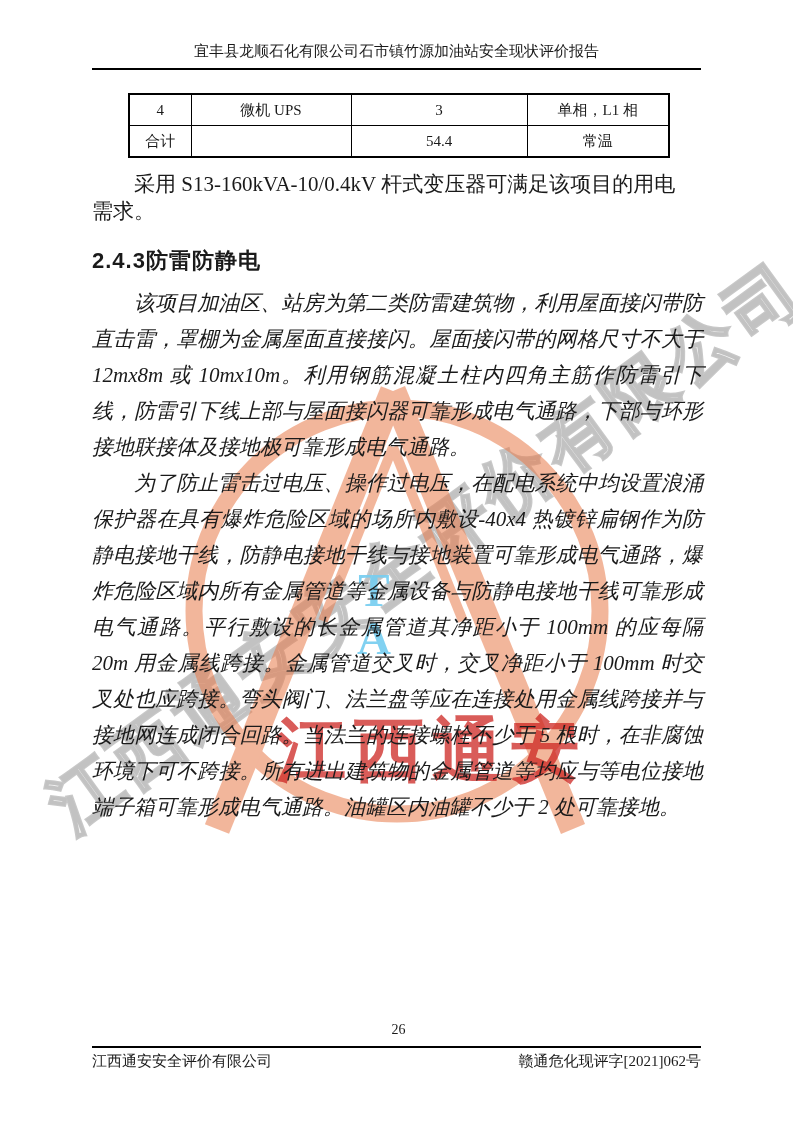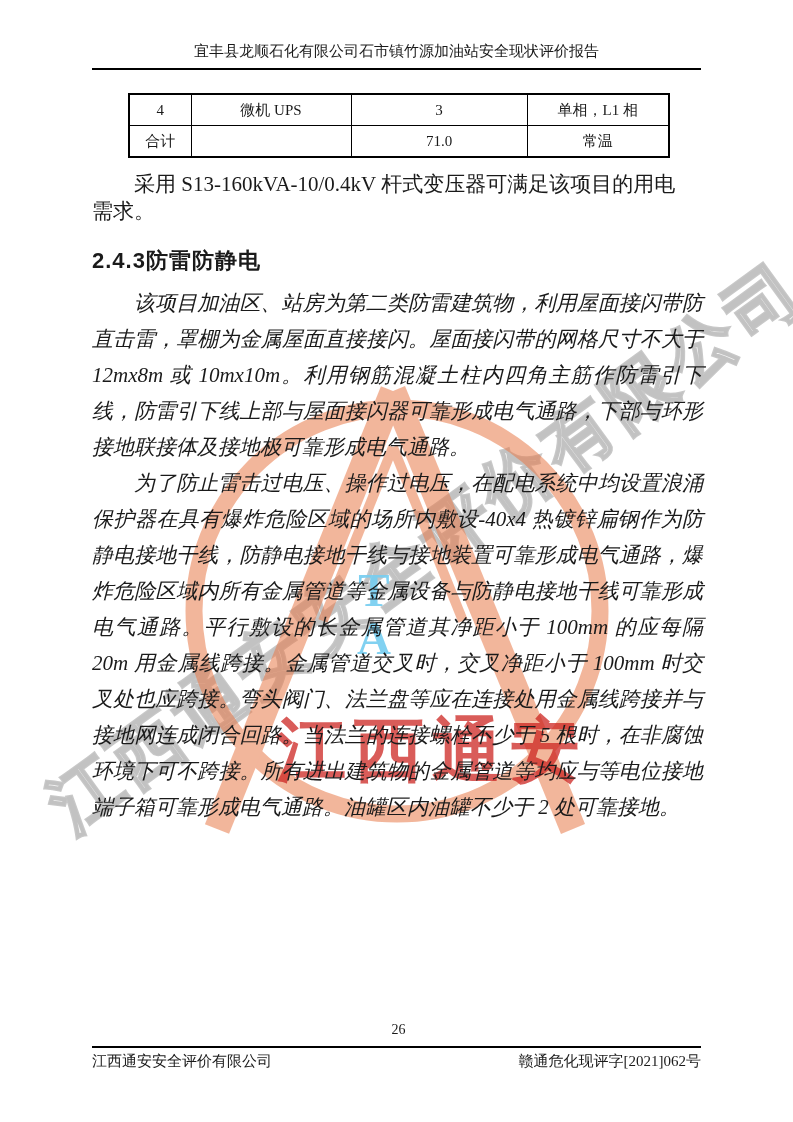--- a/index.html
+++ b/index.html
@@ -106,21 +106,21 @@
         <tbody>
           <tr>
             <td>4</td>
             <td>微机 UPS</td>
             <td>3</td>
             <td>单相，L1 相</td>
           </tr>
           <tr>
             <td>合计</td>
             <td></td>
-            <td>71.0</td>
+            <td>54.4</td>
             <td>常温</td>
           </tr>
         </tbody>
       </table>
 
       <p class="intro">采用 S13-160kVA-10/0.4kV 杆式变压器可满足该项目的用电需求。</p>
 
       <h2 class="sec">2.4.3防雷防静电</h2>
 
       <div class="body-paras">

